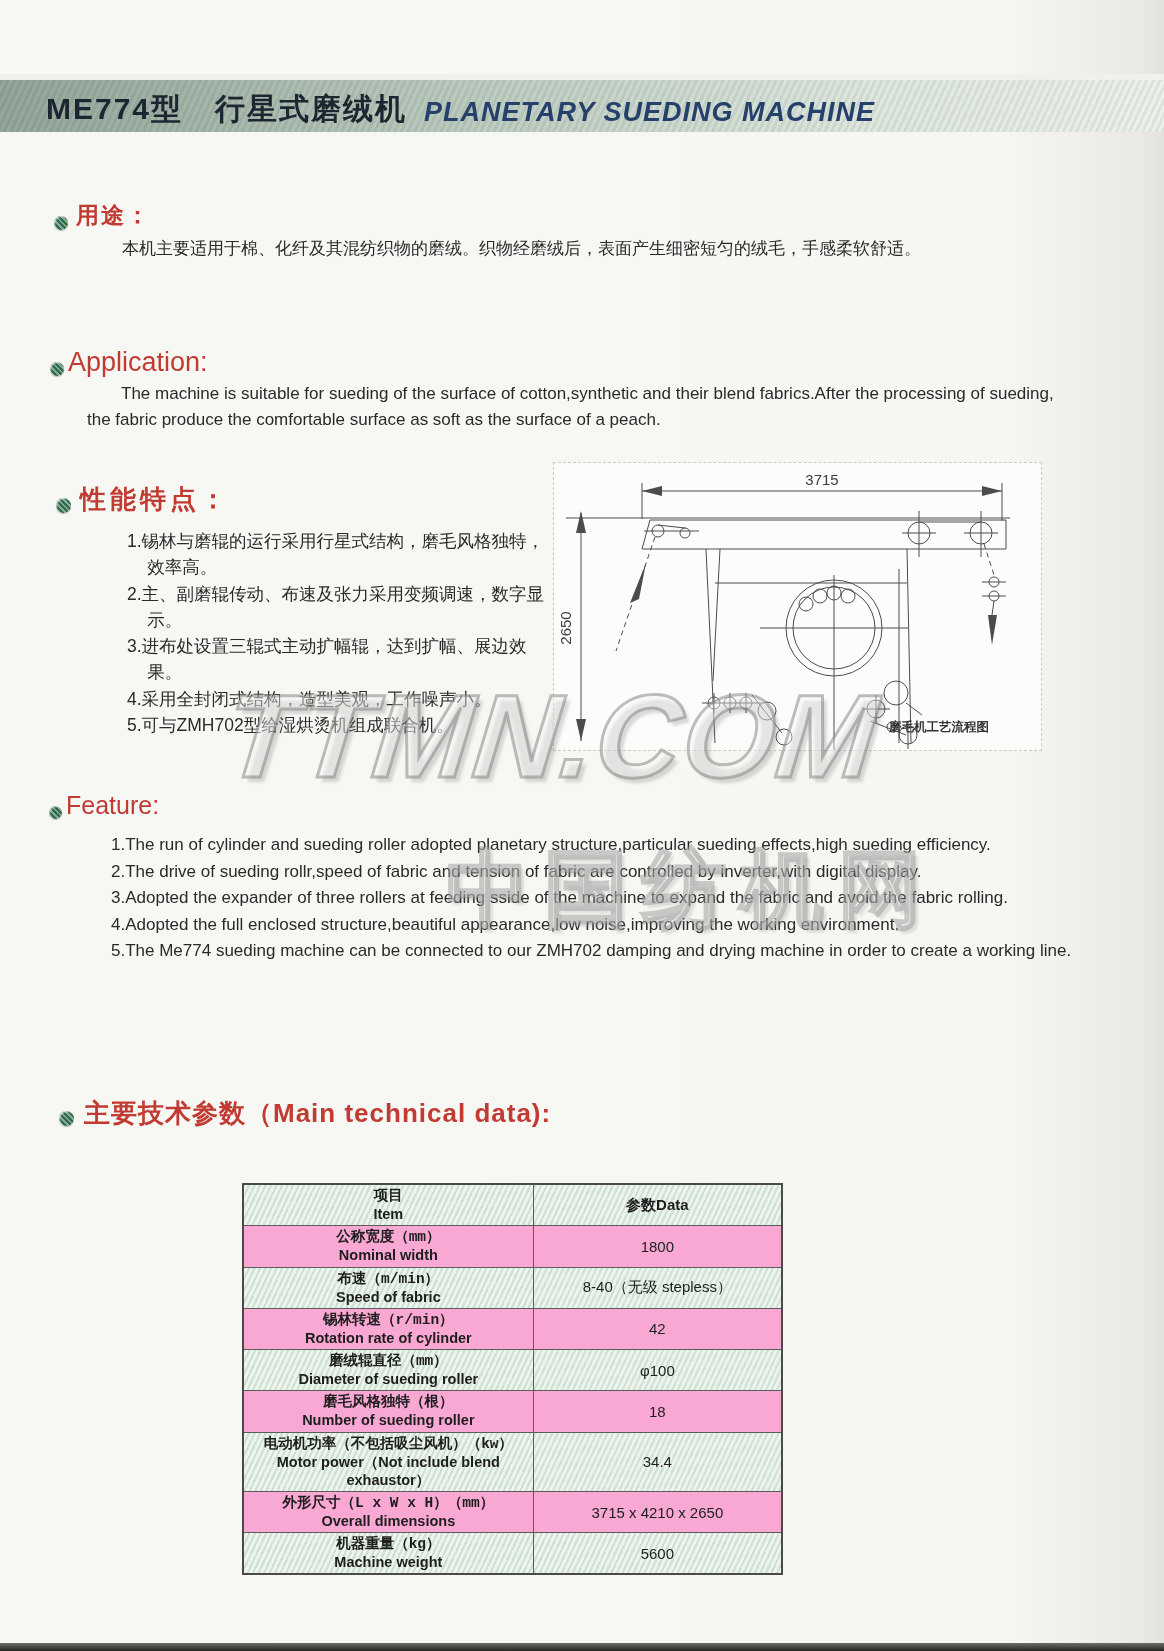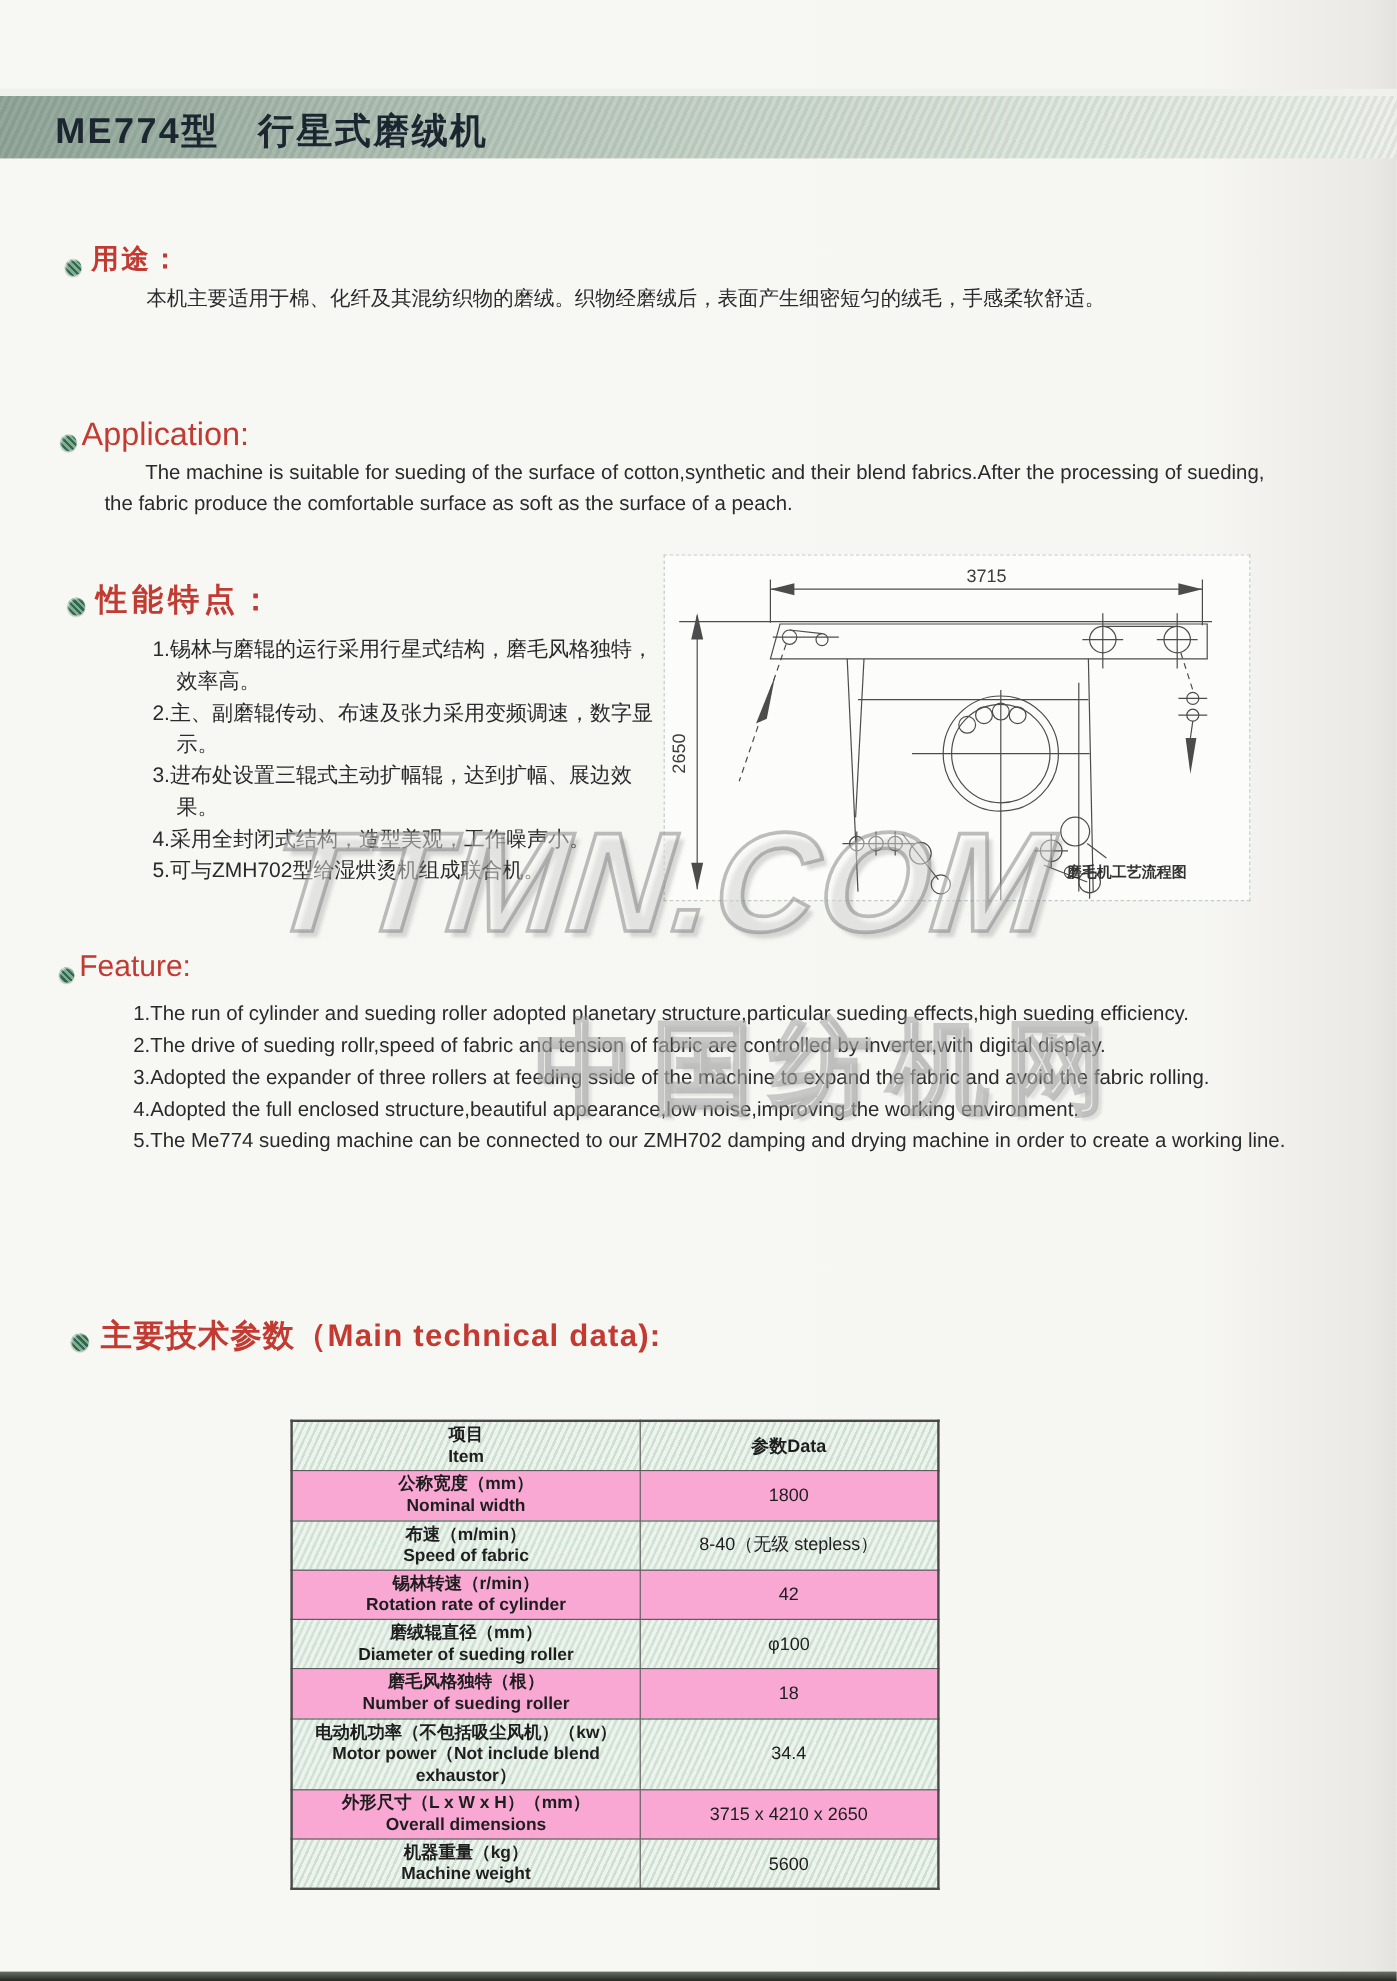--- a/index.html
+++ b/index.html
@@ -44,21 +44,21 @@
   
   
   .spec-table{
     position:absolute;left:242px;top:1183px;width:541px;border-collapse:collapse;
     font-size:14.5px;color:#1e1e1e;z-index:2;
   }
   .spec-table td{border:1px solid #5c5c5c;text-align:center;vertical-align:middle;padding:2px 4px;}
   .spec-table{border:2px solid #4a4a4a;}
   .hatch{background:repeating-linear-gradient(115deg,#cde0d2 0 2px,#edf4ee 2px 5px);}
   .rowA{background:#f9a8d4;}
-  .cell-cn{display:block;font-weight:600;line-height:1.25;}
+  .cell-cn{display:block;font-weight:600;line-height:1.25;font-family:Liberation Mono, monospace;}
   .cell-en{display:block;font-weight:600;line-height:1.25;}
   .c-item{width:292px;}
   .c-val{width:249px;font-weight:500;font-size:15px;}
   tr.hdr td{height:36px;font-weight:700;}
   tr.data-row td{height:35px;}
   
   .wm{position:absolute;pointer-events:none;z-index:6;white-space:nowrap;font-weight:800;}
   .wm-main{
     left:226px;top:668px;font-size:118px;font-style:italic;letter-spacing:2px;
     transform:skewX(-6deg);
@@ -76,20 +76,21 @@
     position:absolute;left:0;top:1643px;width:1164px;height:8px;
     background:linear-gradient(#6a6f68,#23261f);
   }
   .content{z-index:2;}
 </style>
 </head>
 <body>
 
 <div class="band">
   <span class="title-cn">ME774型　行星式磨绒机</span>
+  <span class="title-en">PLANETARY SUEDING MACHINE</span>
 </div>
 
 <span class="bullet" style="left:54px;top:216px;width:14px;height:14px;"></span>
 <div class="red-h" style="left:76px;top:200px;font-size:23px;font-weight:bold;letter-spacing:2px;">用途：</div>
 <p class="body-text indent content" style="left:88px;top:236px;width:845px;font-size:17px;line-height:1.55;margin:0;">本机主要适用于棉、化纤及其混纺织物的磨绒。织物经磨绒后，表面产生细密短匀的绒毛，手感柔软舒适。</p>
 
 <span class="bullet" style="left:50px;top:362px;width:14px;height:14px;"></span>
 <div class="red-h" style="left:68px;top:347px;font-size:27px;">Application:</div>
 <p class="body-text indent content" style="left:87px;top:381px;width:970px;font-size:17px;line-height:1.5;margin:0;">The machine is suitable for sueding of the surface of cotton,synthetic and their blend fabrics.After the processing of sueding, the fabric produce the comfortable surface as soft as the surface of a peach.</p>
 

